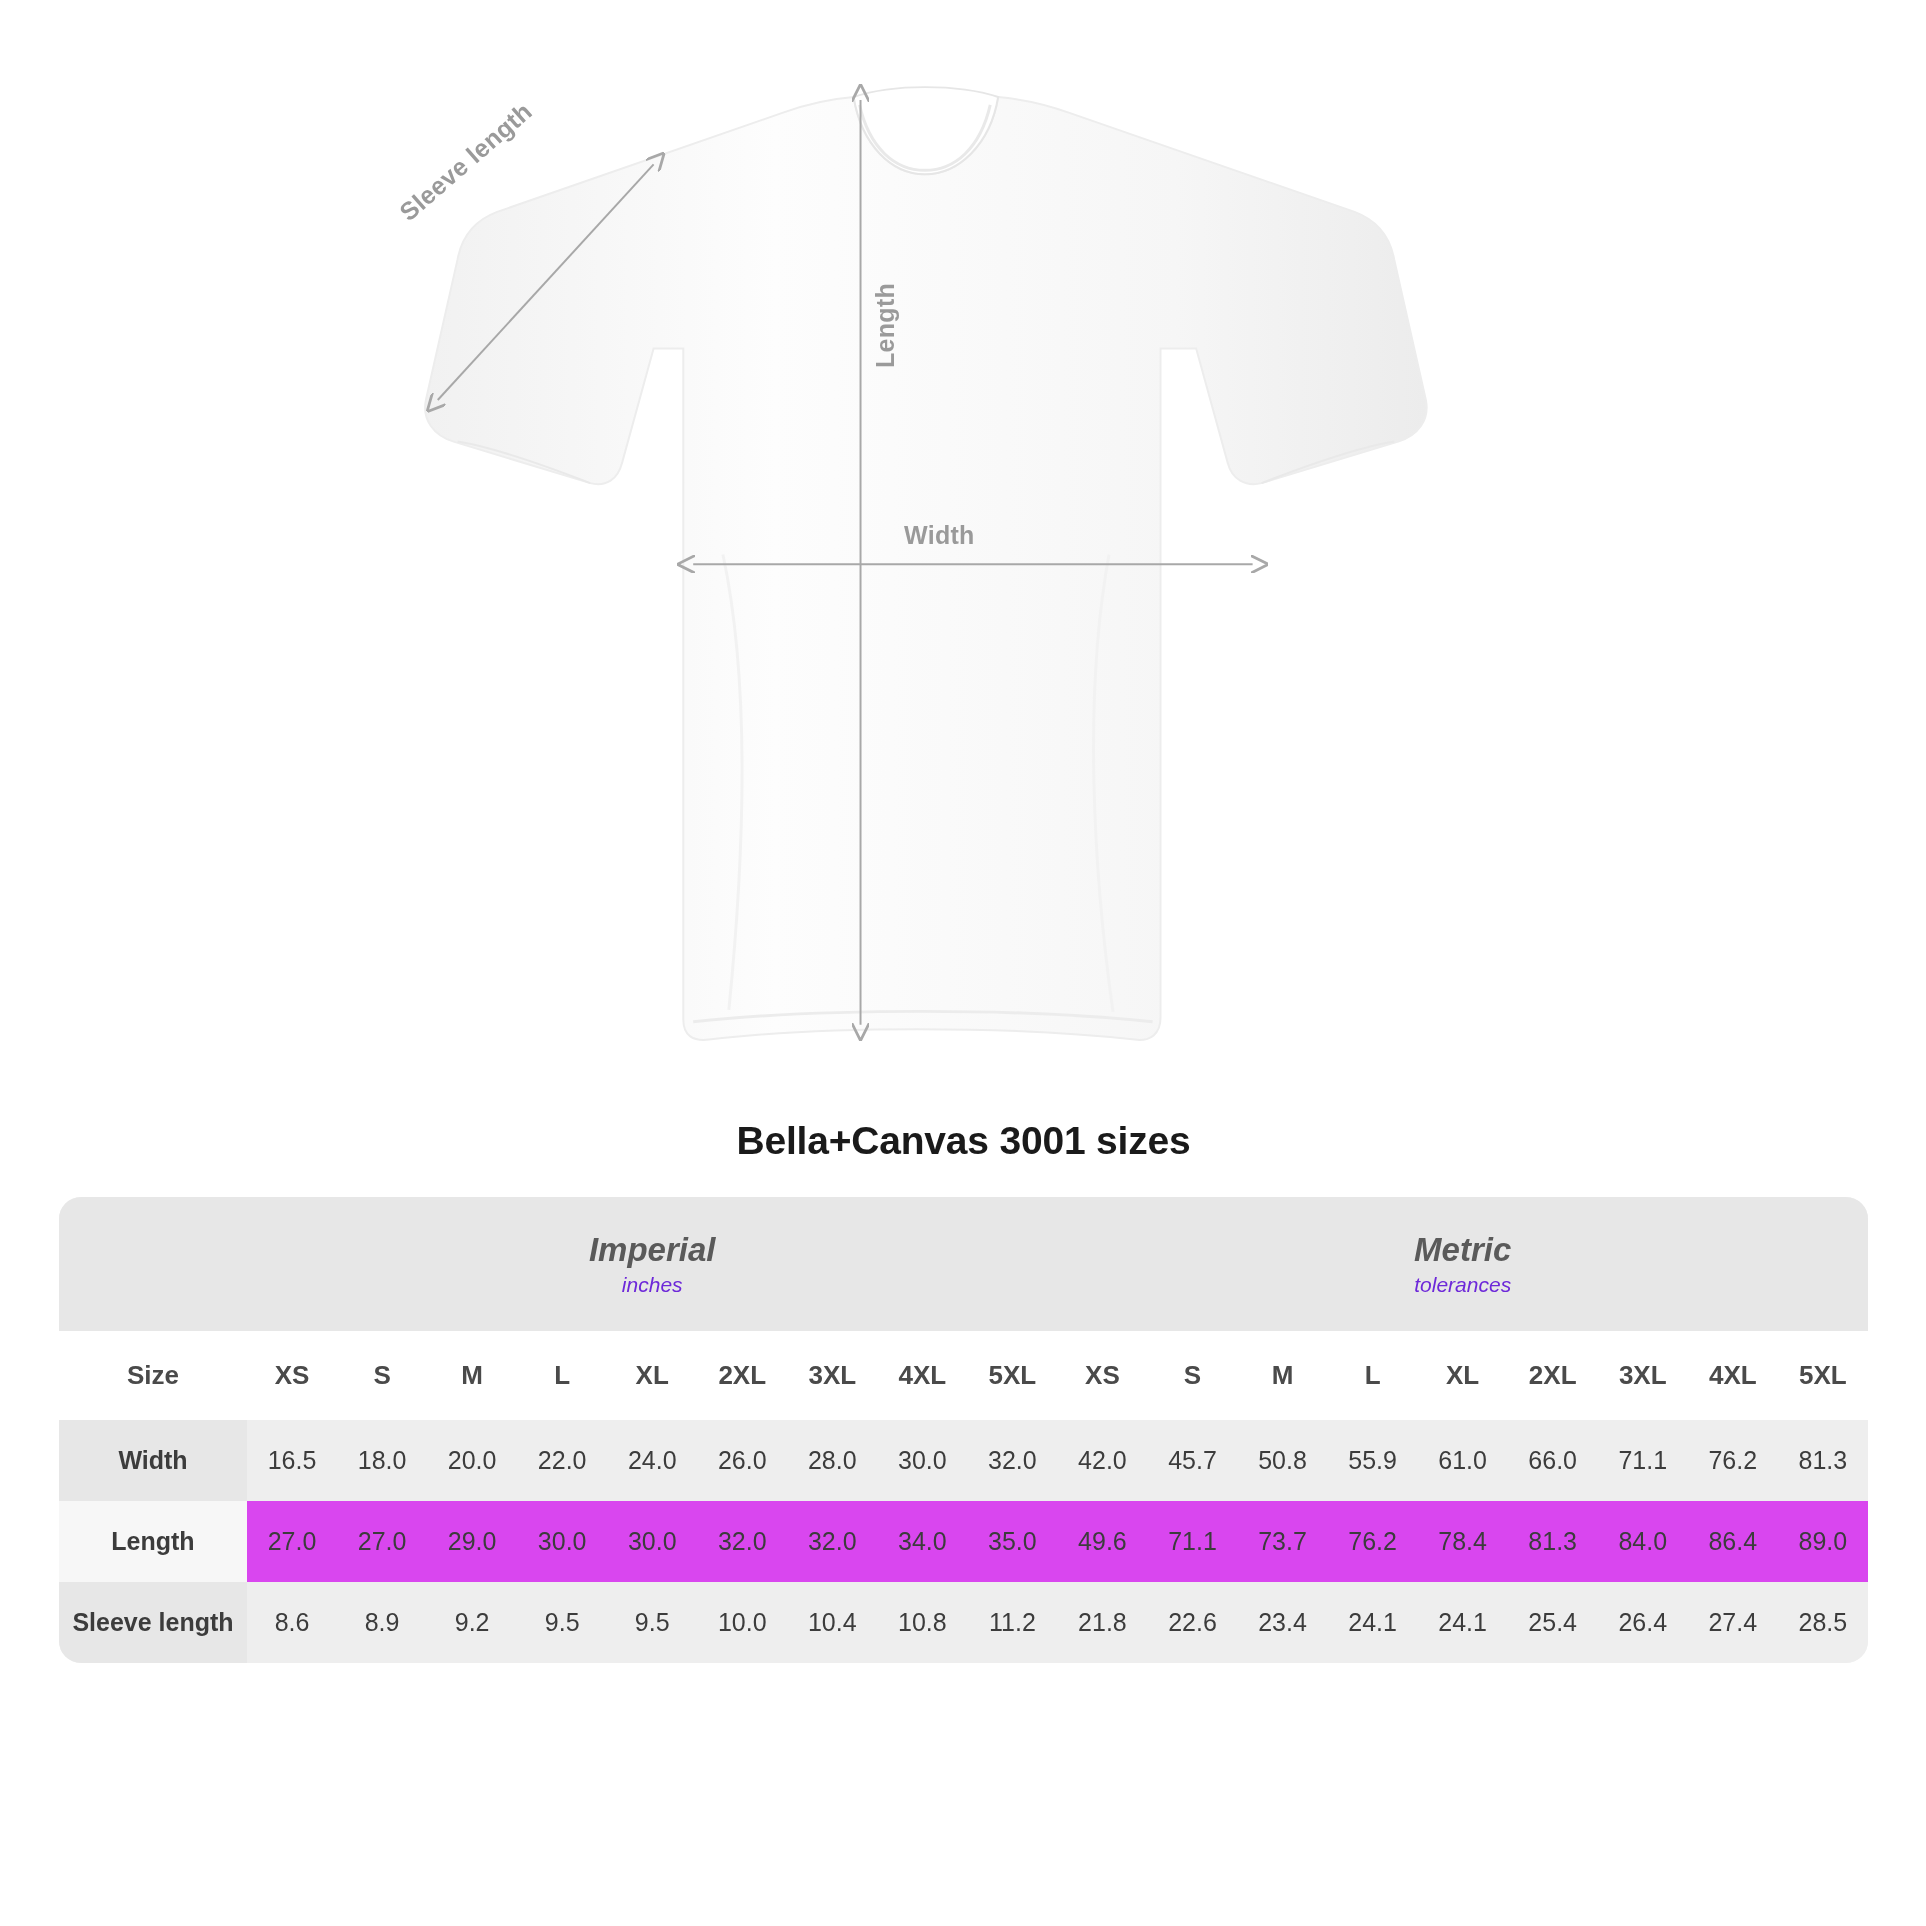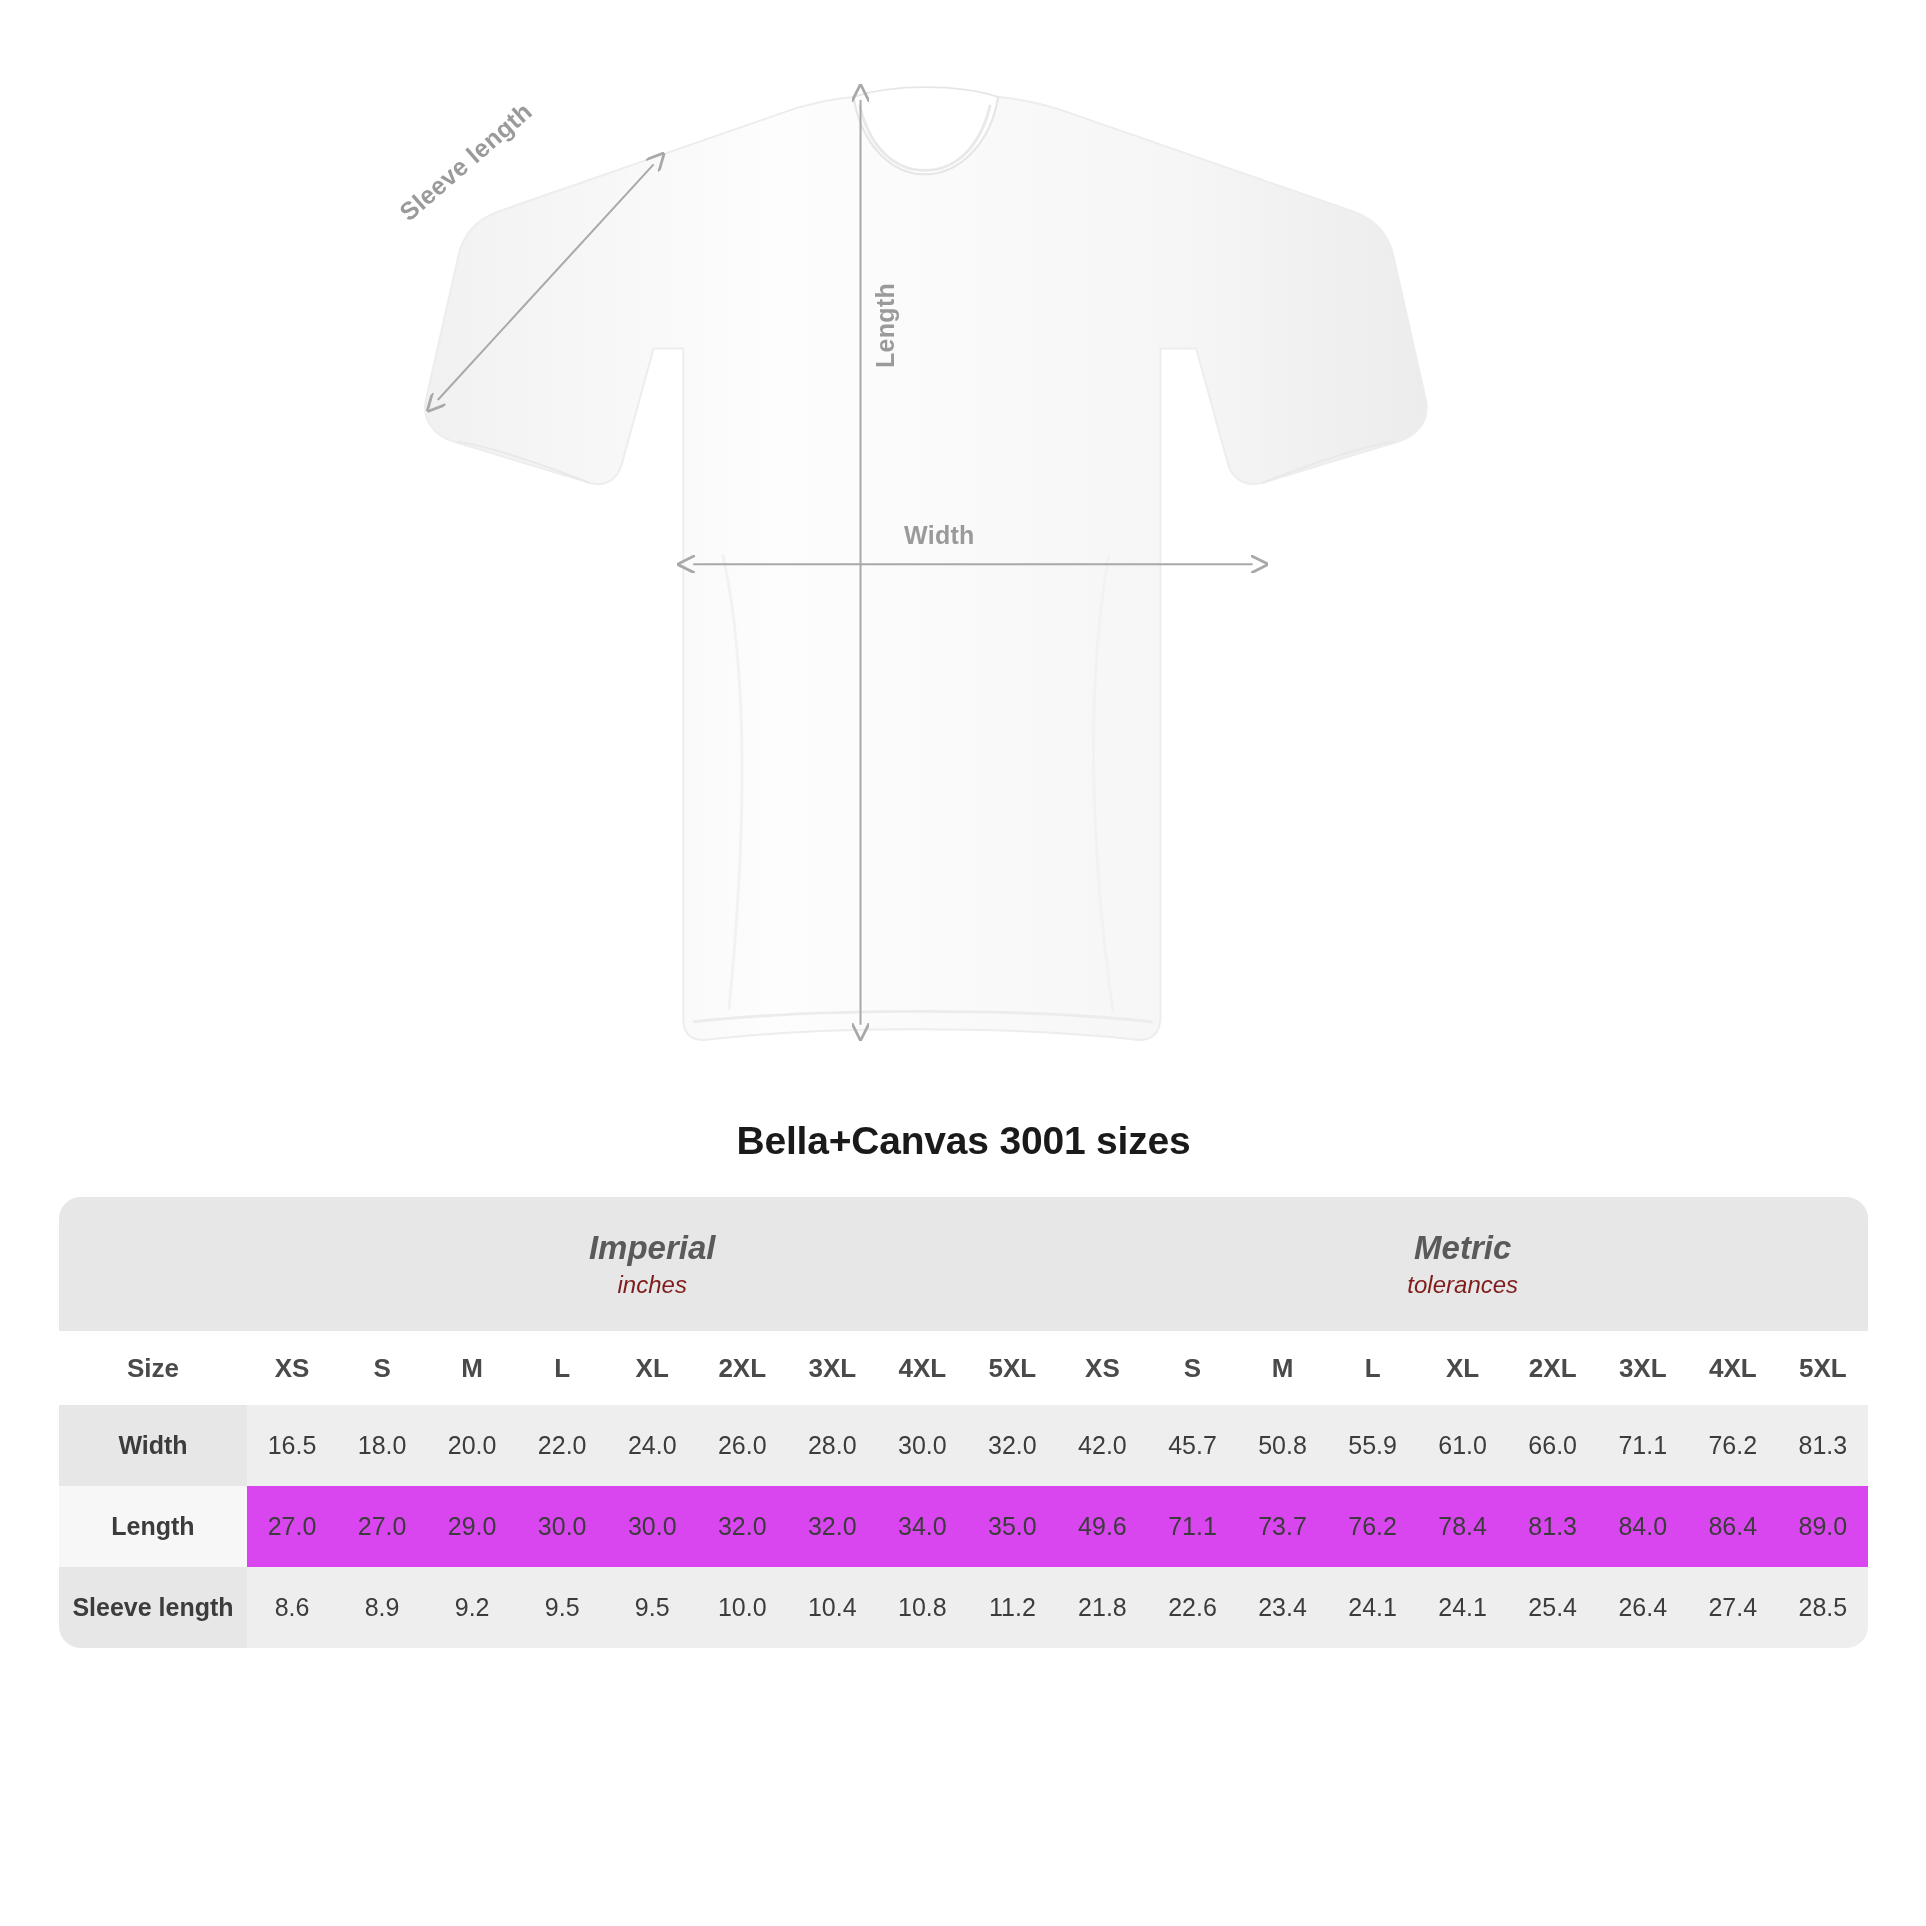--- a/index.html
+++ b/index.html
@@ -96,29 +96,29 @@
     vertical-align: middle;
     background: #e7e7e7;
   }
   .unit-name {
     font-size: 33px;
     font-weight: bold;
     font-style: italic;
     color: #5a5a5a;
   }
   .unit-sub {
-    font-size: 24px;
+    font-size: 21px;
     font-style: italic;
-    color: #7f1d1d;
+    color: #6d28d9;
     margin-top: 4px;
   }
   .corner-cell { background: #e7e7e7; }
 
   tr.header-row td, tr.header-row th {
-    height: 74px;
+    height: 89px;
     background: #ffffff;
     font-weight: bold;
     color: #4a4a4a;
     font-size: 26px;
   }
   tr.header-row td.rowlabel,
   tr.header-row th.rowlabel { background: #ffffff; }
 
   tr.data-row td { height: 81px; }
   tr.odd td { background: #eeeeee; }

